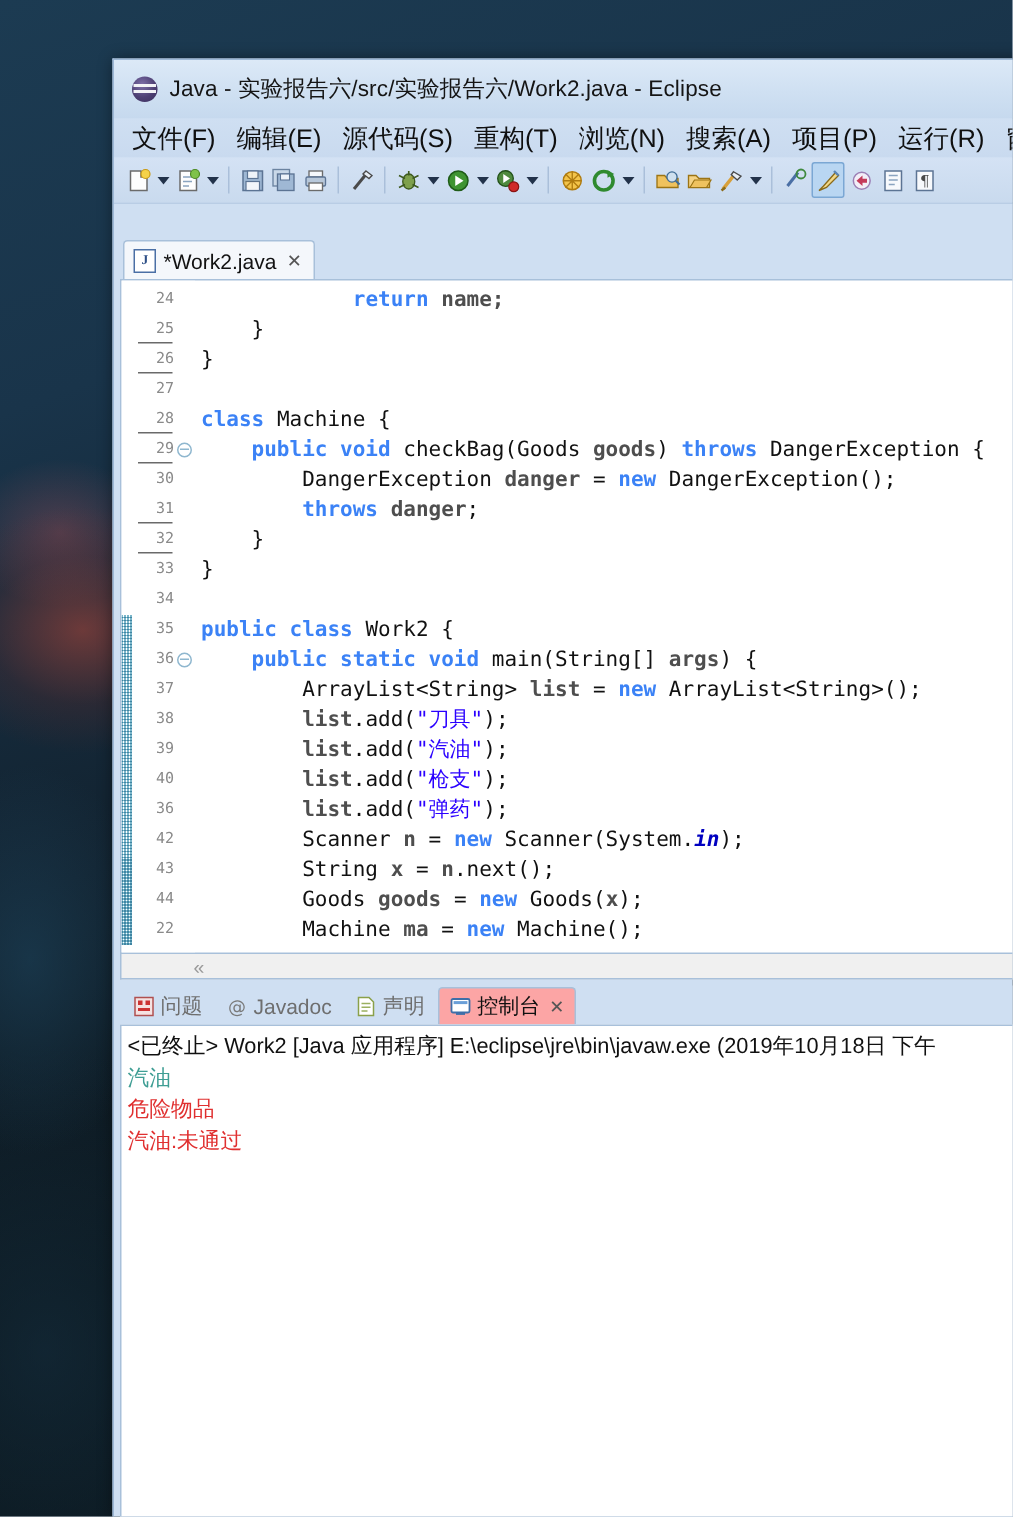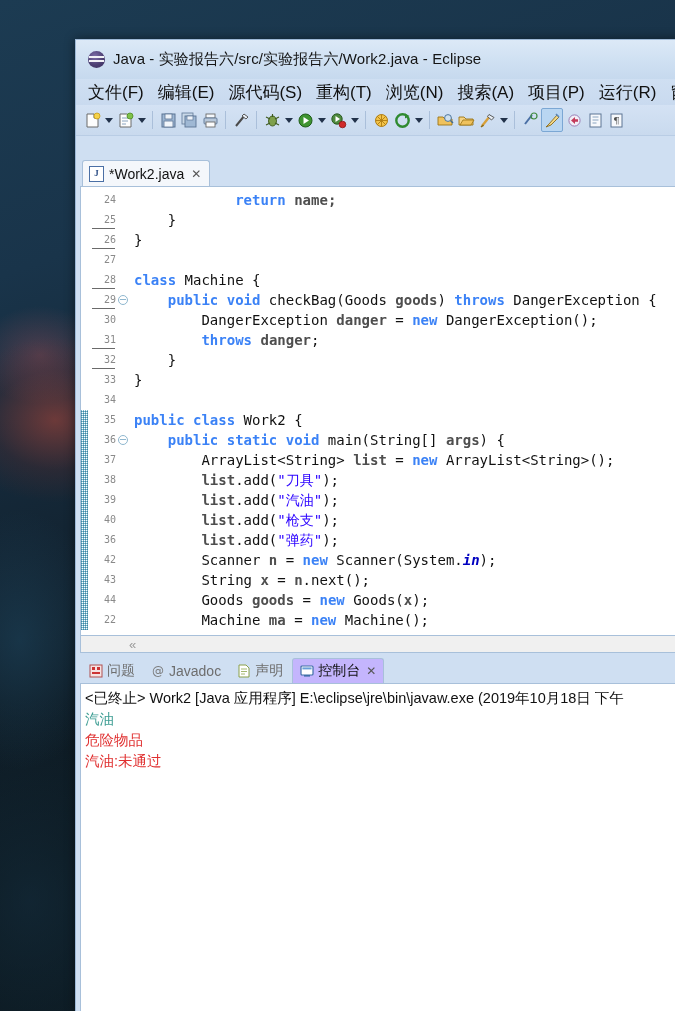--- a/index.html
+++ b/index.html
@@ -321,21 +321,21 @@
     display: flex;
     align-items: center;
     gap: 4px;
     padding: 0 7px;
     font-size: 14px;
     color: #6e6e6e;
     white-space: nowrap;
     border-radius: 3px 3px 0 0;
   }
   .ctab.active {
-    background: #c4b5fd;
+    background: #fca5a5;
     border: 1px solid #a8c0da;
     border-bottom: none;
     color: #101010;
   }
   .ctab .micon { flex: 0 0 auto; display: block; }
 
   #console-body {
     flex: 1 1 auto;
     background: #ffffff;
     border: 1px solid #a8c0da;

